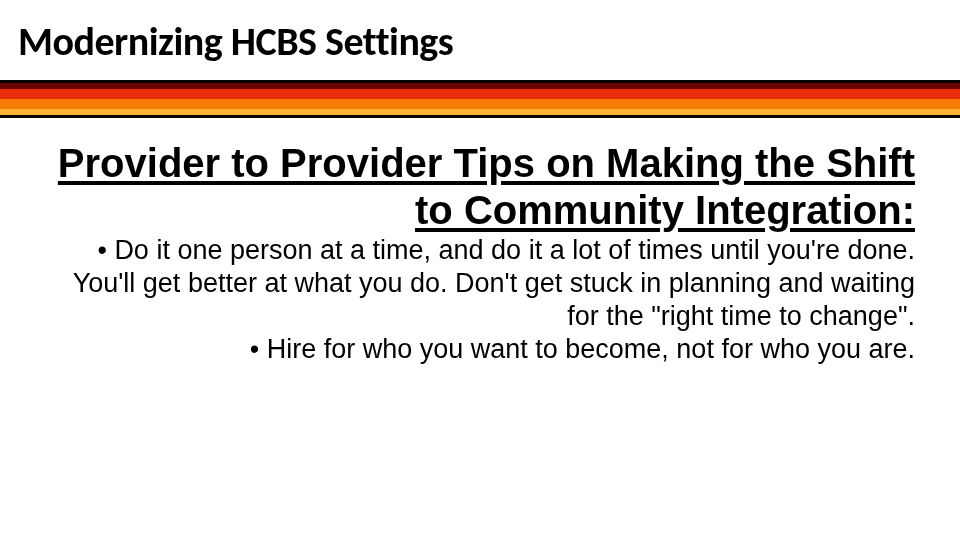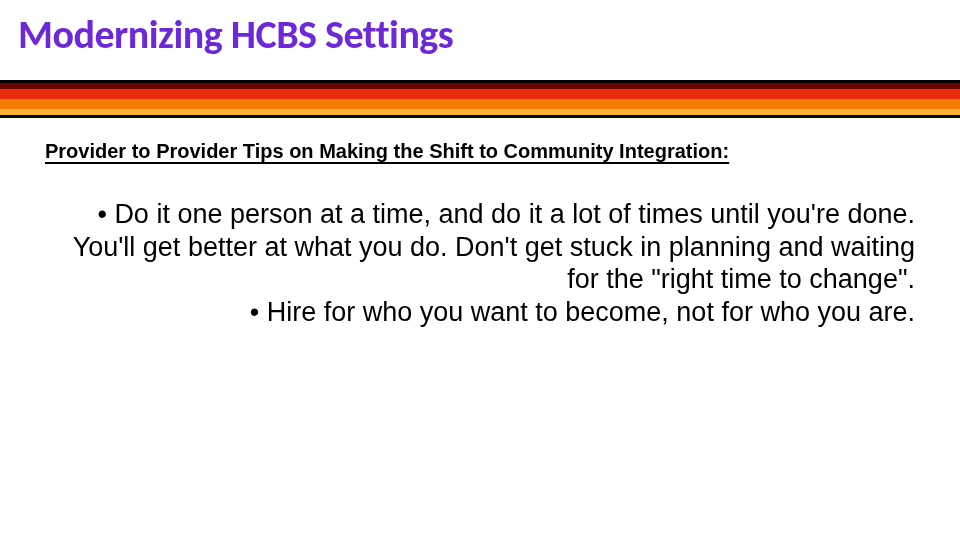--- a/index.html
+++ b/index.html
@@ -12,26 +12,26 @@
     overflow: hidden;
   }
   .slide {
     position: relative;
     width: 960px;
     height: 540px;
     box-sizing: border-box;
   }
   .title {
     position: absolute;
-    top: 10px;
+    top: 17px;
     left: 18px;
     font-family: "Segoe UI Semibold", "Calibri", Arial, sans-serif;
     font-weight: 700;
     font-size: 40px;
-    color: #6d28d9;
+    color: #000000;
     letter-spacing: -0.5px;
   }
   .accent-band {
     position: absolute;
     top: 80px;
     left: 0;
     width: 960px;
     height: 40px;
     display: flex;
     flex-direction: column;
@@ -47,25 +47,25 @@
   .content {
     position: absolute;
     top: 140px;
     left: 45px;
     right: 45px;
     color: #000000;
   }
   .subhead {
     font-family: "Helvetica Neue", Arial, sans-serif;
     font-weight: 700;
-    font-size: 20px;
+    font-size: 40px;
     line-height: 1.18;
     text-decoration: underline;
     text-underline-offset: 4px;
-    margin-bottom: 34px;
+    text-align: right;
   }
   .bullets {
     font-family: "Helvetica Neue", Arial, sans-serif;
     font-size: 27px;
     line-height: 1.22;
   }
   .bullets .item {
     padding-left: 18px;
     text-indent: -18px;
     margin: 0;

